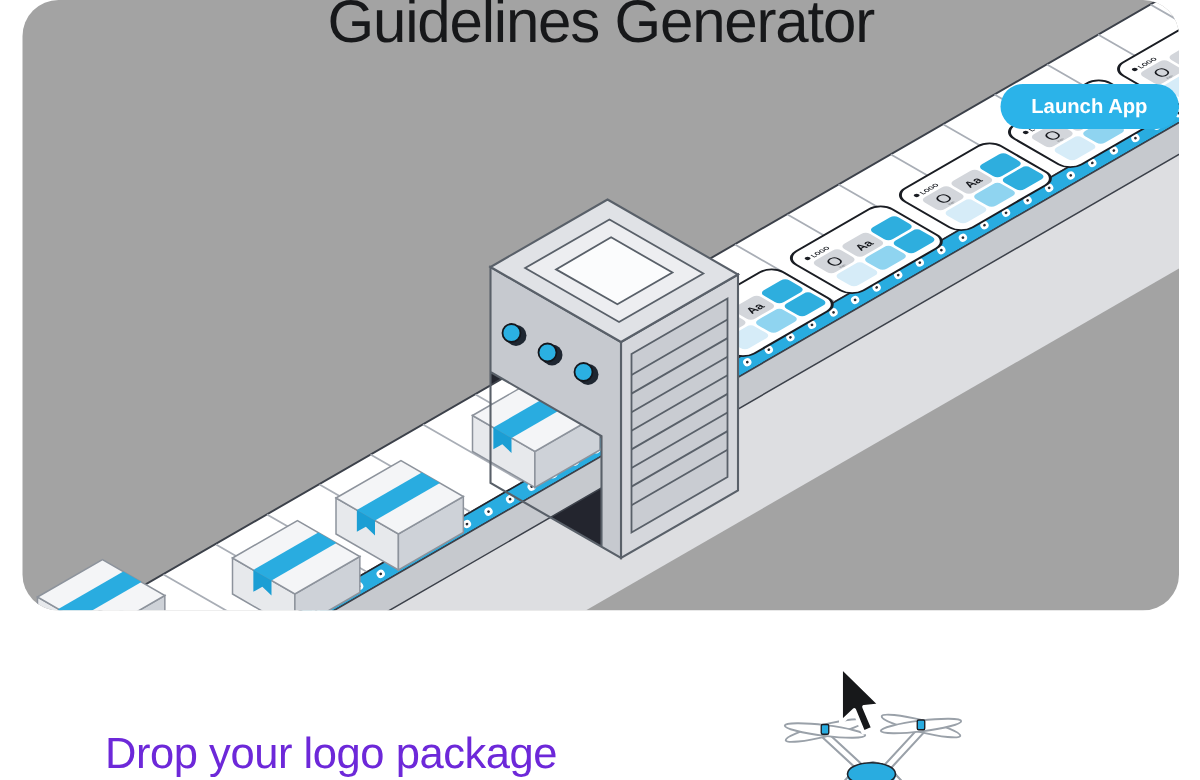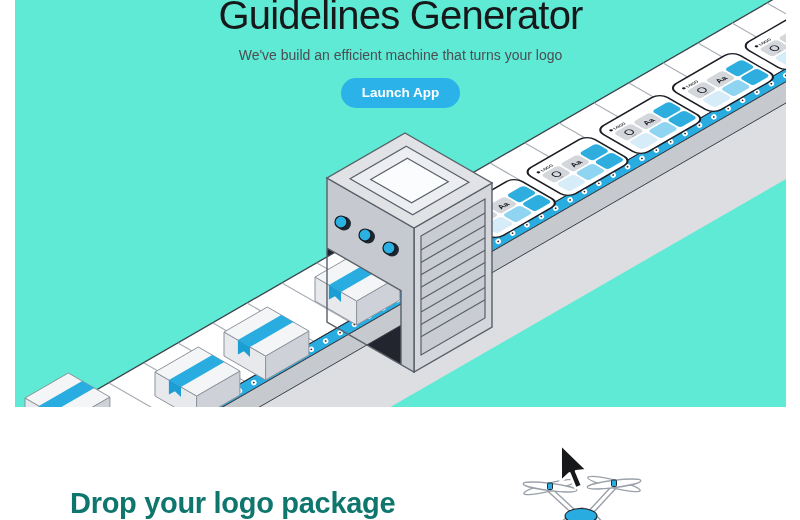--- a/index.html
+++ b/index.html
@@ -2,37 +2,37 @@
 <html><head>
 <meta charset="utf-8">
 <style>
   * { margin:0; padding:0; box-sizing:border-box; }
   html,body { width:800px; height:520px; overflow:hidden; background:#ffffff;
               font-family:"Liberation Sans", sans-serif; }
   .page { position:relative; width:800px; height:520px; background:#ffffff; }
 
   
   .hero { position:absolute; left:15px; top:0; width:771px; height:407px;
-          background:#5eead4; overflow:hidden; }
+          background:#a3a3a3; overflow:hidden;border-radius:24px; }
   .hero-art { position:absolute; left:0; top:0; width:771px; height:407px; }
   .hero-copy { position:relative; z-index:2; text-align:center; }
   .hero-title { margin-top:-13px; font-size:40px; font-weight:500; letter-spacing:-0.8px;
                 color:#17181A; line-height:56px; white-space:nowrap; }
   .hero-sub { margin-top:2px; font-size:14px; line-height:20px; color:#4B4E53; }
-  .hero-buttons { margin-top:13px; display:flex; justify-content:center; gap:11px; }
+  .hero-buttons { margin-top:13px; display:flex; justify-content:flex-end; gap:11px; }
   .btn { border:none; border-radius:16px; height:30px; padding:0 21px;
          font-family:"Liberation Sans", sans-serif; font-size:13.5px; font-weight:700;
          color:#ffffff; cursor:pointer; line-height:30px; }
   .btn-launch { background:#2BB3E9; }
   .btn-dark { background:#0D0E10; }
 
   
   .upload { position:absolute; left:0; top:407px; width:800px; height:113px; background:#ffffff; }
-  .upload-heading { position:absolute; left:70px; top:80px; font-size:29px; font-weight:700;
-                    letter-spacing:-0.3px; color:#0f766e; white-space:nowrap; }
+  .upload-heading { position:absolute; left:70px; top:80px; font-size:29px; font-weight:400;
+                    letter-spacing:-0.3px; color:#6d28d9; white-space:nowrap; }
   .drone { position:absolute; left:492px; top:40px; width:180px; height:73px; }
   .cursor { position:absolute; left:556px; top:35px; width:38px; height:53px; z-index:5; }
 </style>
 </head>
 <body>
 
 <div class="page">
 
   <section class="hero">
 
@@ -113,21 +113,20 @@
           <circle cx="350" cy="235" r="6" fill="#2BB0E2" stroke="#14161C" stroke-width="1.2"></circle>
           <circle cx="377" cy="249.6" r="7" fill="#1E2631"></circle>
           <circle cx="374" cy="248" r="6" fill="#2BB0E2" stroke="#14161C" stroke-width="1.2"></circle>
         </g>
       </g>
     </svg>
 
     <div class="hero-copy">
       <h1 class="hero-title">Guidelines Generator</h1>
       <div class="hero-sub">
-        <div>We've build an efficient machine that turns your logo</div>
       </div>
       <div class="hero-buttons">
         <button class="btn btn-launch">Launch App</button>
       </div>
     </div>
   </section>
 
   <section class="upload">
     <h2 class="upload-heading">Drop your logo package</h2>
 

